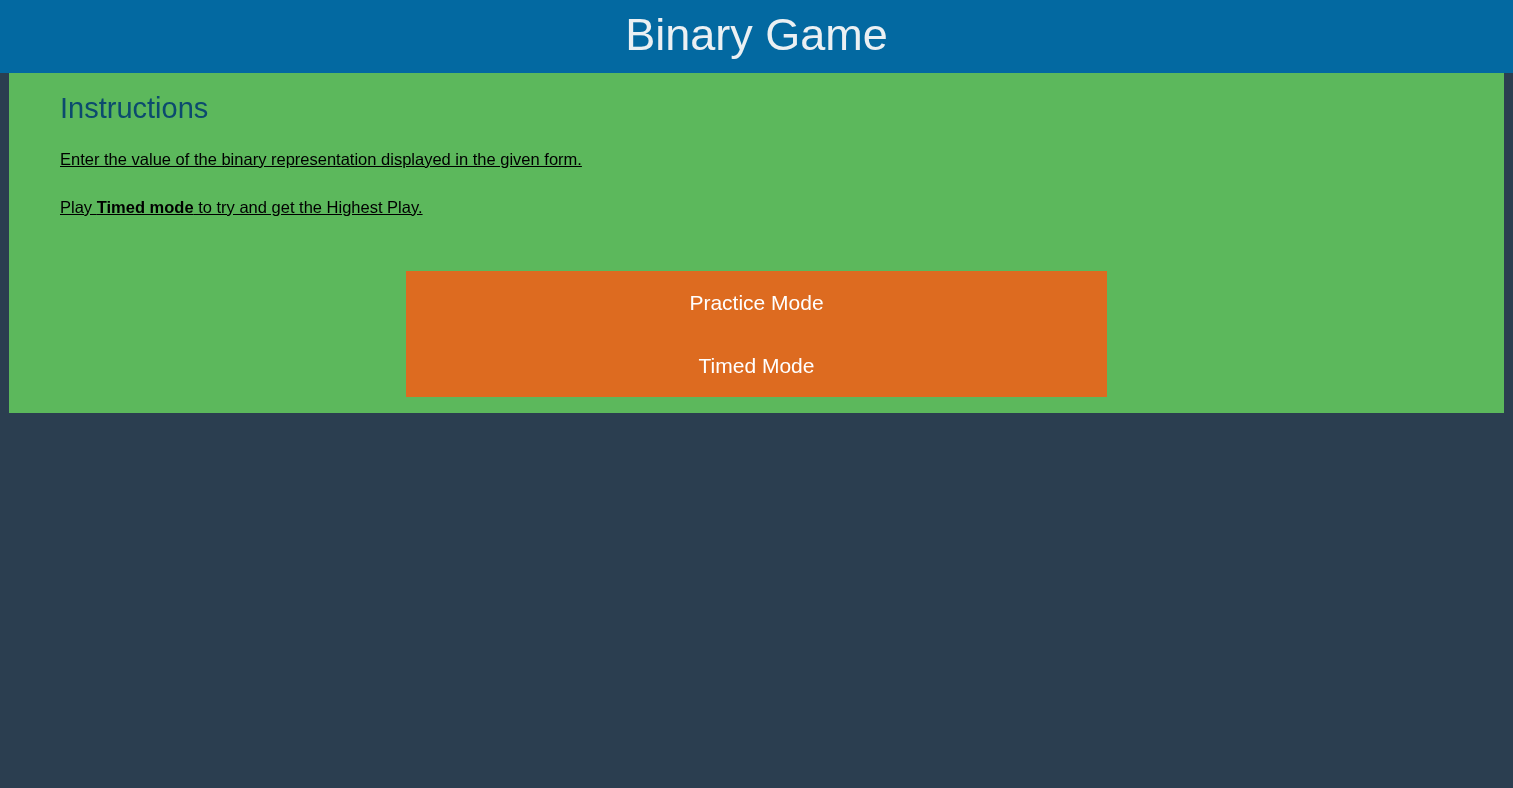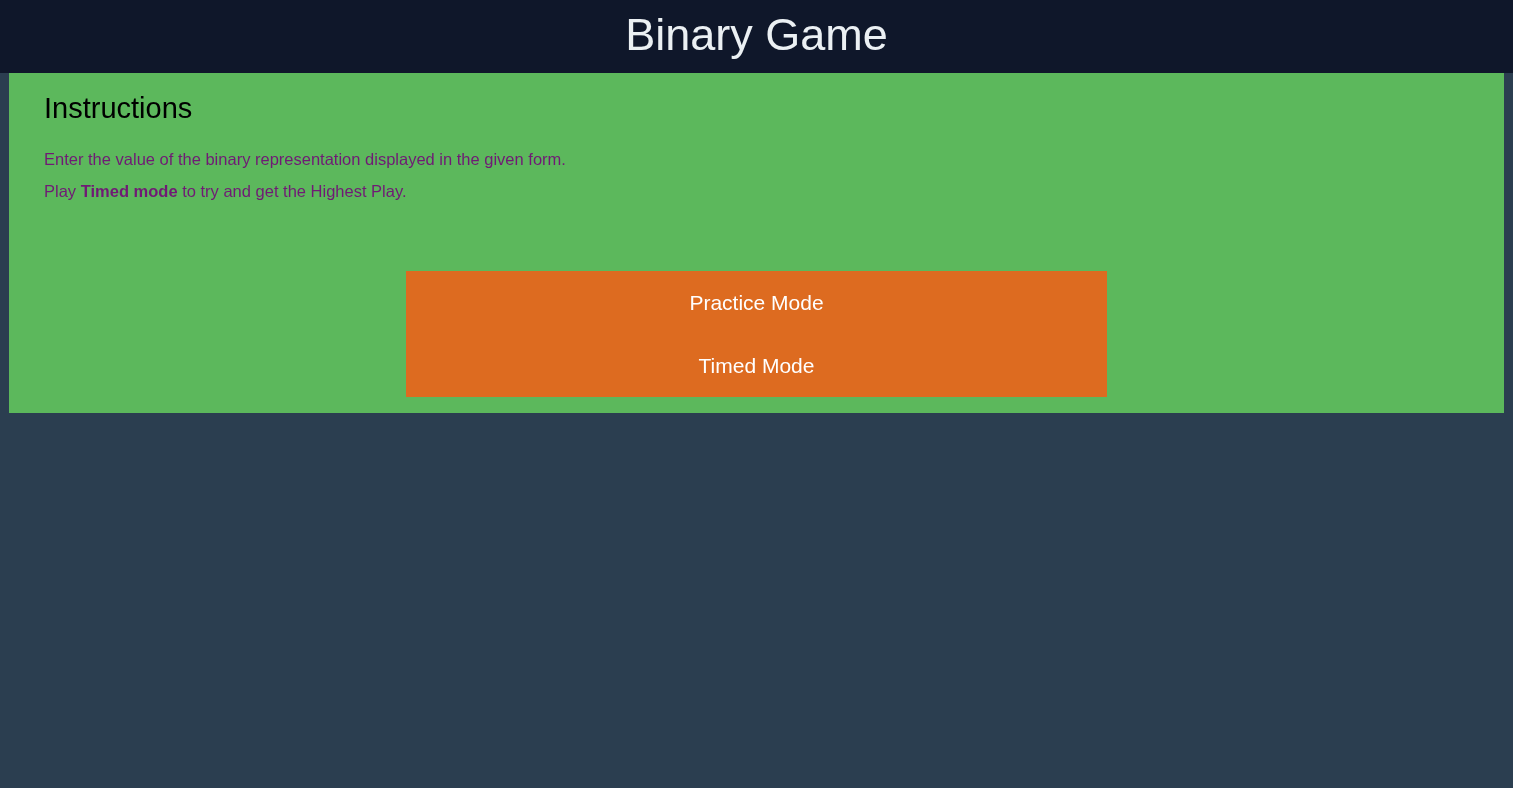--- a/index.html
+++ b/index.html
@@ -13,21 +13,21 @@
     height: 788px;
     background: #2b3e50;
     font-family: "Liberation Sans", sans-serif;
     overflow: hidden;
   }
 
   
   .app-header {
     width: 100%;
     height: 73px;
-    background: #0f172a;
+    background: #0369a1;
     display: flex;
     align-items: center;
     justify-content: center;
   }
   .app-title {
     color: #ebf0f3;
     font-size: 45px;
     font-weight: 400;
     line-height: 1;
     letter-spacing: 0px;
@@ -41,40 +41,41 @@
     padding: 0 9px;
   }
   .instructions-panel {
     width: 1495px;
     height: 340px;
     background: #5cb85c;
     position: relative;
     padding: 18px 0 0 35px;
   }
   .panel-heading {
-    color: #000000;
+    color: #0c4a6e;
     font-size: 29px;
     font-weight: 400;
     line-height: 1.2;
-    margin: 0 0 17px 0;
+    margin: 0 0 17px 16px;
     padding: 0;
   }
   .instruction-list {
     list-style: none;
     margin: 0;
     padding: 0;
   }
   .instruction-line {
-    color: #701a75;
+    color: #000000;
     font-size: 16.5px;
     font-weight: 400;
     line-height: 32px;
-    margin: 0;
+    margin: 16px;
     padding: 0;
     white-space: nowrap;
+    text-decoration: underline;
   }
   .instruction-line b,
   .instruction-line .emph {
     font-weight: 700;
   }
 
   
   .mode-button-stack {
     position: absolute;
     left: 397px;

